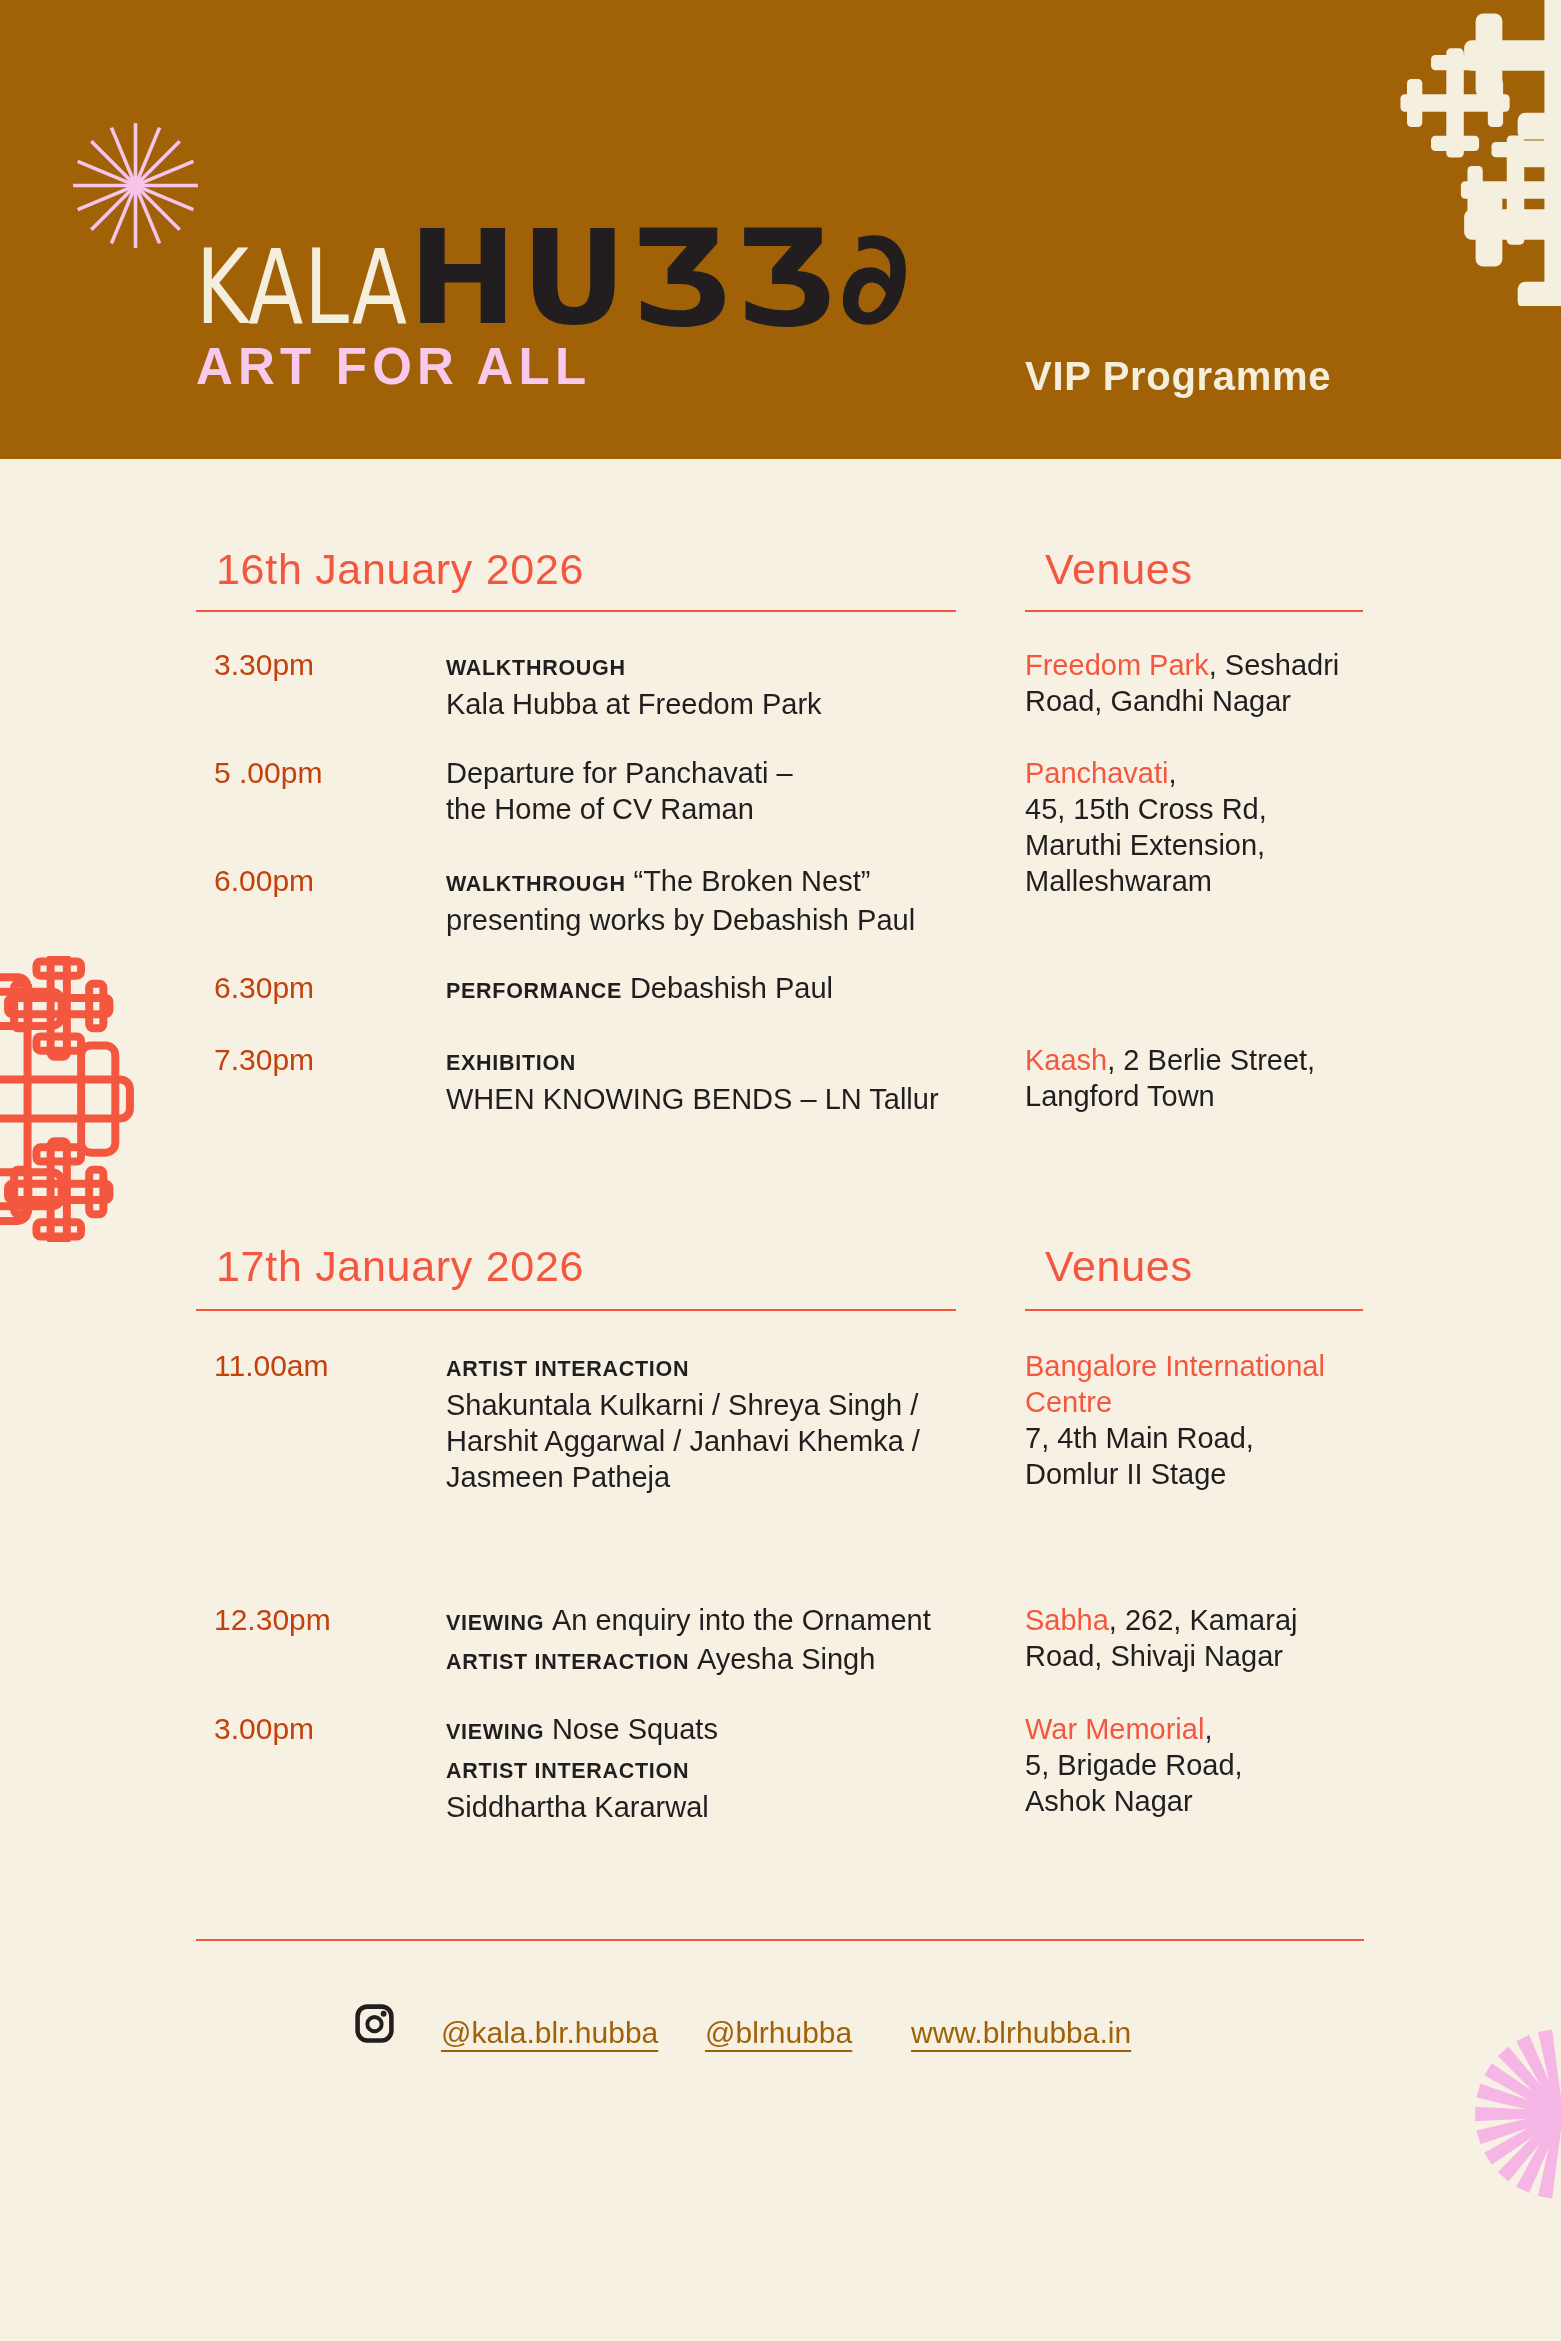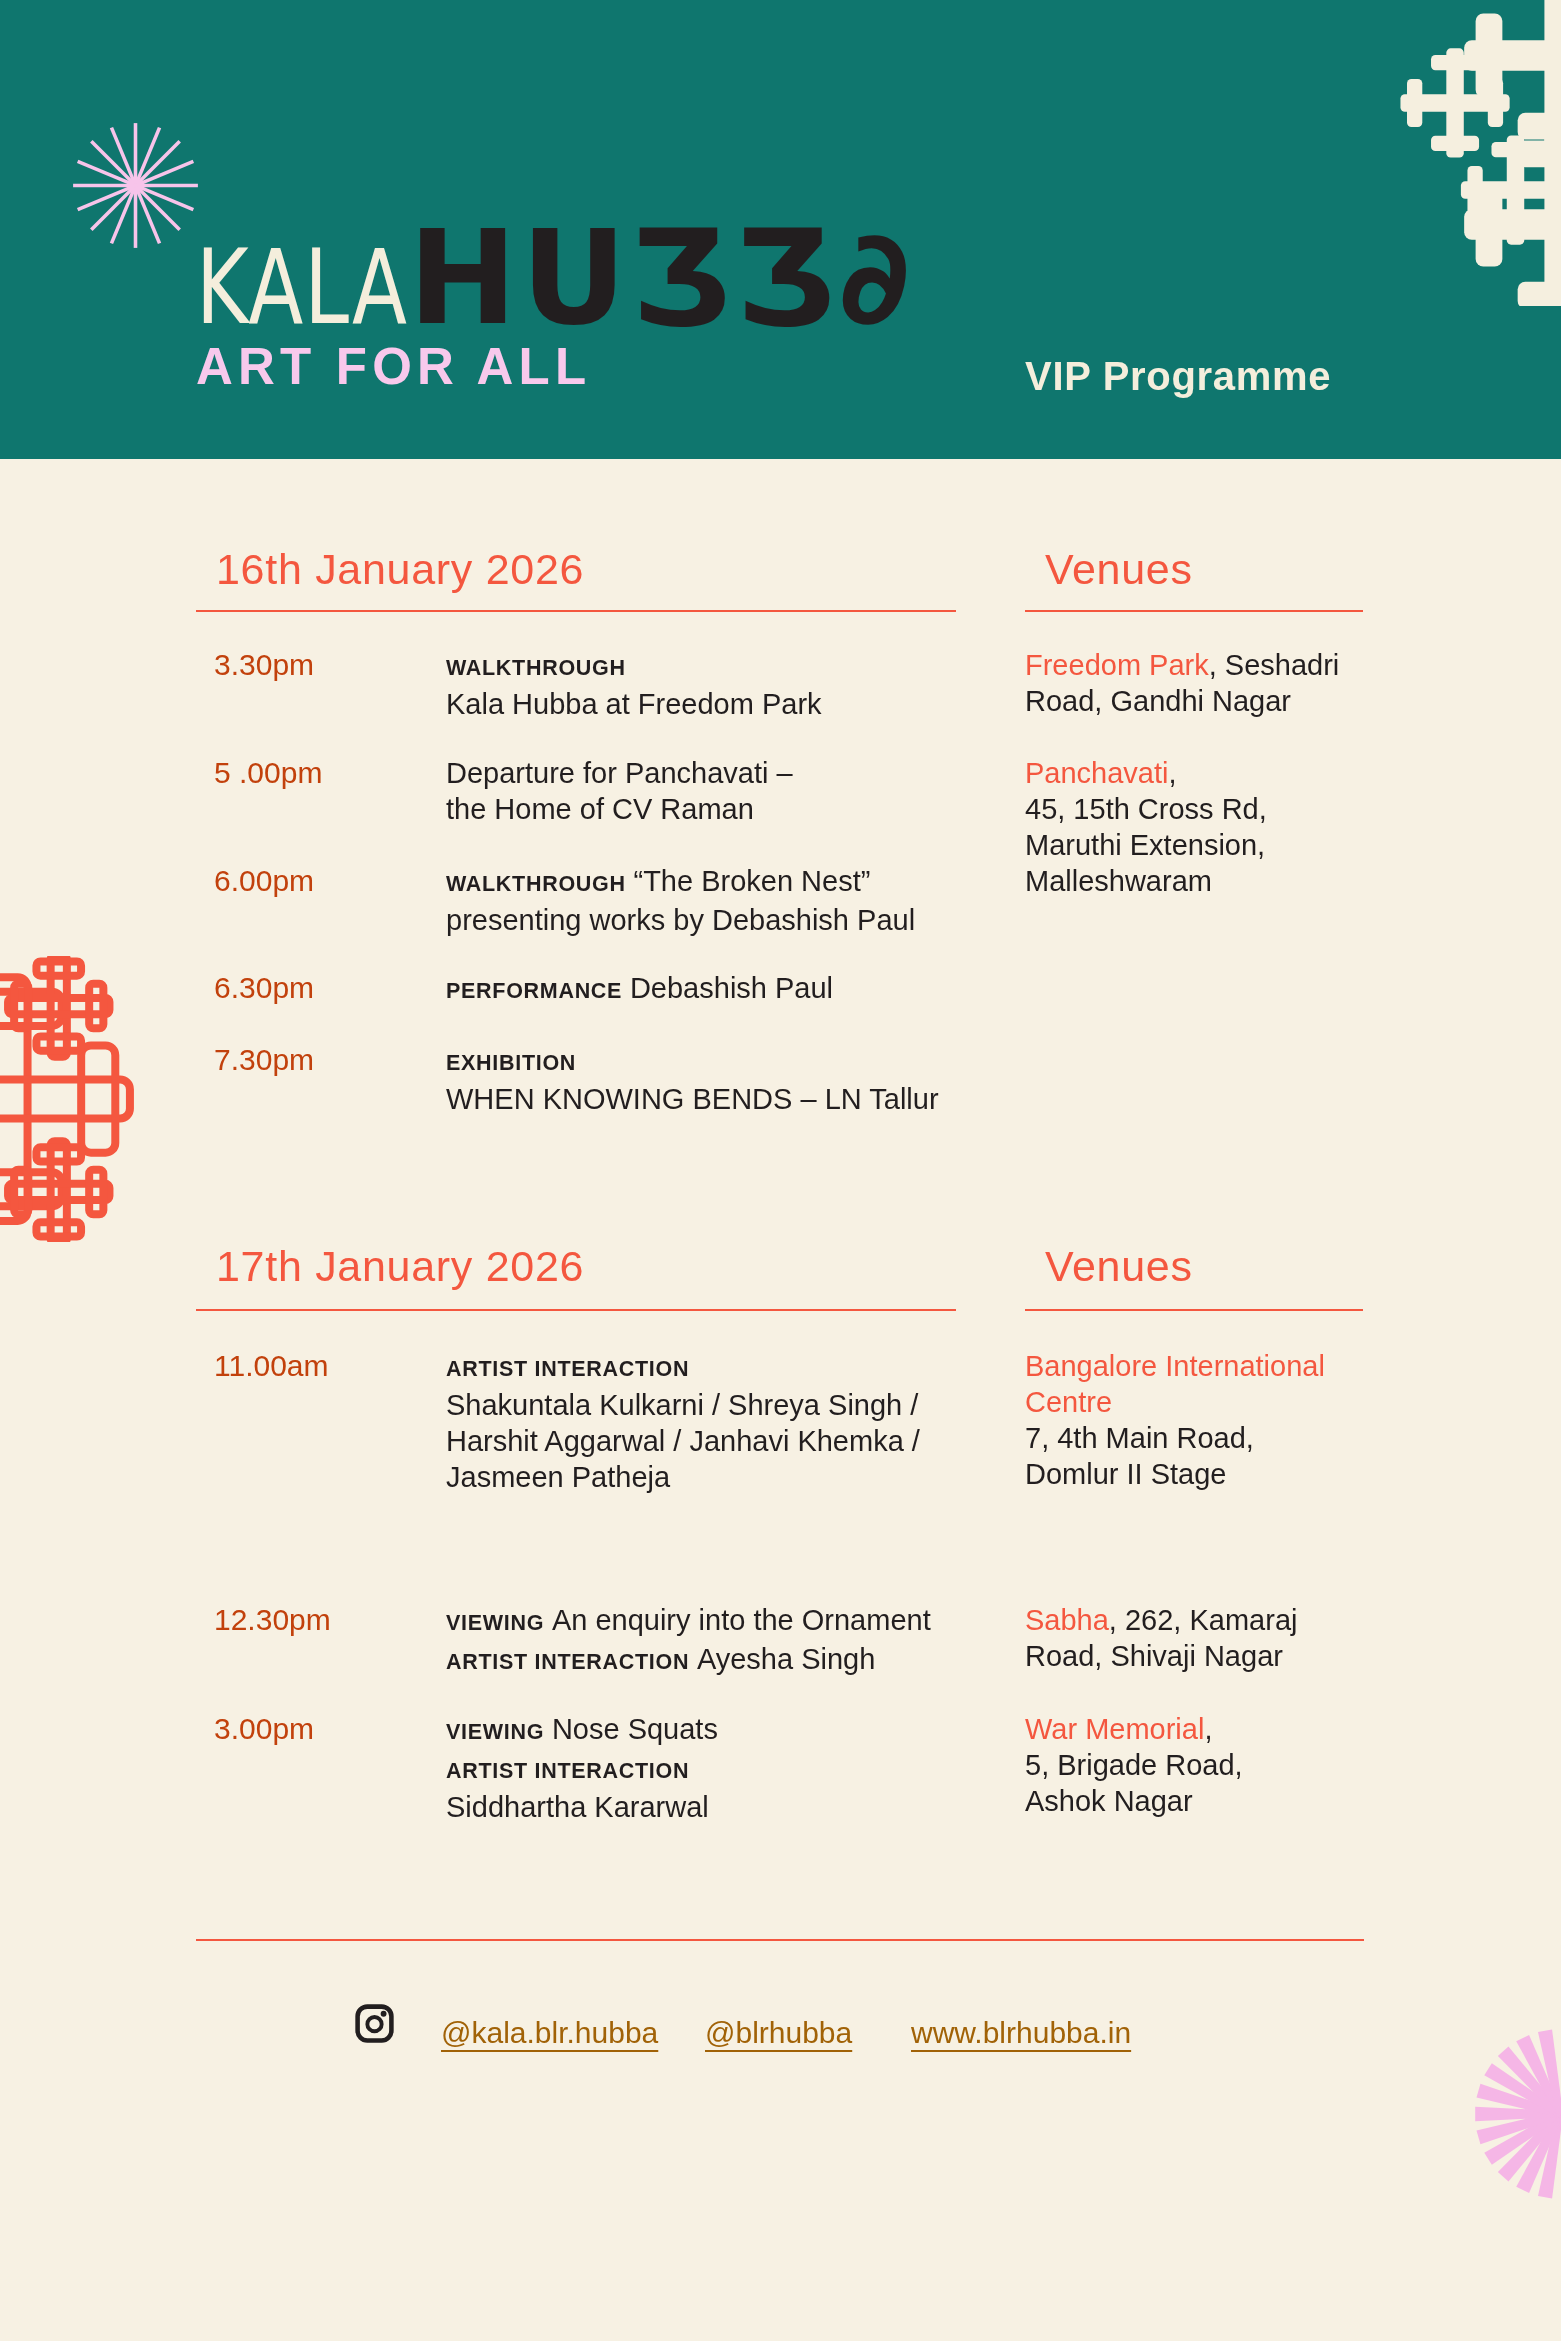--- a/index.html
+++ b/index.html
@@ -1,19 +1,19 @@
 <!DOCTYPE html>
 <html style="font-size:10.4px"><head>
 <meta charset="utf-8">
 <style>
   html,body{margin:0;padding:0;}
   body{background:#f7f1e3;}
   .page{position:relative;width:1561px;height:2342px;background:#f7f1e3;overflow:hidden;
         font-family:"Liberation Sans",sans-serif;color:#221e1f;}
-  .header{position:absolute;left:0;top:0;width:1561px;height:459px;background:#0f766e;}
+  .header{position:absolute;left:0;top:0;width:1561px;height:459px;background:#a16207;}
   .logo-row{position:absolute;left:196px;top:213px;display:flex;align-items:baseline;gap:5.2px;}
   .kala-wrap{width:207px;overflow:visible;}
   .kala{display:inline-block;font-family:"DejaVu Sans",sans-serif;font-size:103px;line-height:1;
         color:#f4eedc;letter-spacing:1.3px;transform:scaleX(.78);transform-origin:0 100%;font-weight:400;}
   .hubba{font-family:"DejaVu Sans",sans-serif;font-weight:bold;font-size:130px;line-height:1;
          color:#221e1f;letter-spacing:3.9px;}
   .tagline{position:absolute;left:196px;top:341px;font-size:51px;font-weight:bold;
            letter-spacing:5.2px;color:#f8c9ec;line-height:1;}
   .programme{position:absolute;left:1025px;top:356px;font-size:40px;font-weight:bold;
              color:#f4eedc;line-height:1;letter-spacing:0.7px;}
@@ -142,20 +142,24 @@
   <div class="time" style="top:970px">6.30pm</div>
   <div class="desc" style="top:970px">
     <div><span class="label">PERFORMANCE</span><span class="after">Debashish Paul</span></div>
   </div>
 
   <div class="time" style="top:1042px">7.30pm</div>
   <div class="desc" style="top:1042px">
     <div><span class="label">EXHIBITION</span></div>
     <div>WHEN KNOWING BENDS – LN Tallur</div>
   </div>
+  <div class="venue" style="top:1042px">
+    <div><span class="vname">Kaash</span><span>, 2 Berlie Street,</span></div>
+    <div>Langford Town</div>
+  </div>
 
   <div class="sec-title" style="left:196px;top:1245px">17th January 2026</div>
   <div class="sec-title" style="left:1025px;top:1245px">Venues</div>
   <div class="rule" style="left:196px;top:1309px;width:760px"></div>
   <div class="rule" style="left:1025px;top:1309px;width:338px"></div>
 
   <div class="time" style="top:1348px">11.00am</div>
   <div class="desc" style="top:1348px">
     <div><span class="label">ARTIST INTERACTION</span></div>
     <div>Shakuntala Kulkarni / Shreya Singh /</div>

